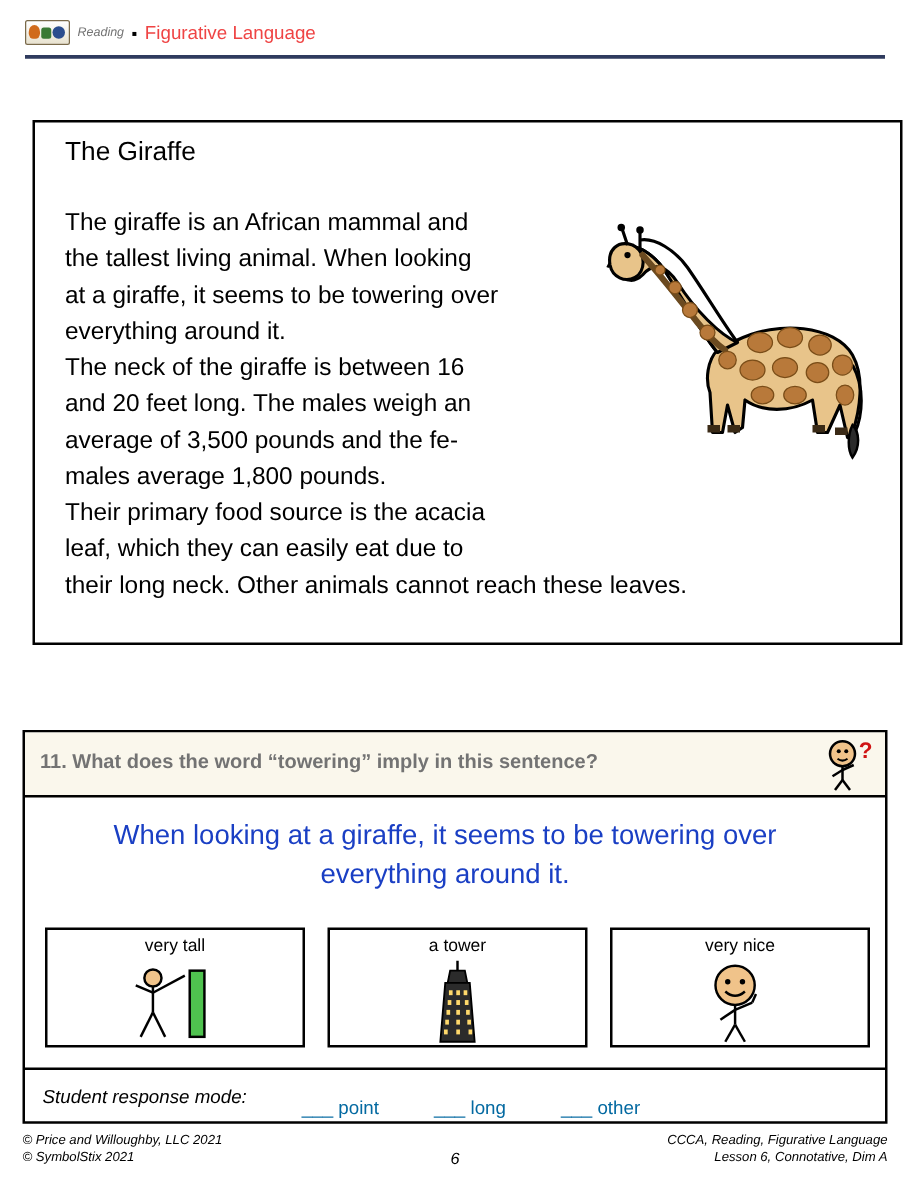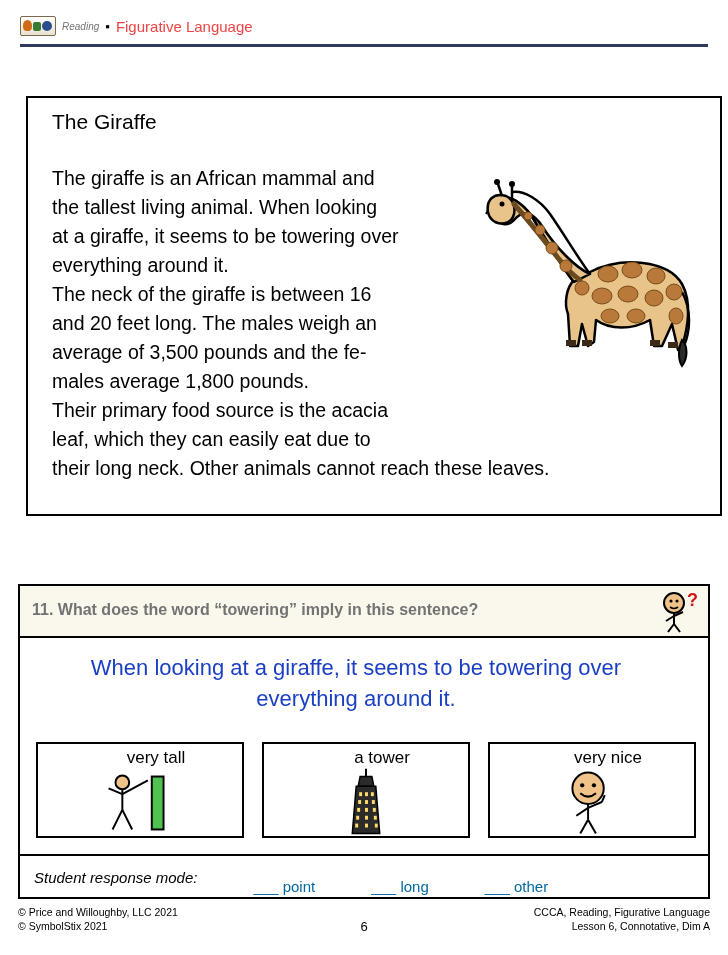--- a/index.html
+++ b/index.html
@@ -175,23 +175,22 @@
     box-sizing: border-box;
     position: relative;
     background: #fff;
   }
   .choice-label {
     position: absolute;
     top: 4px;
     left: 0;
     width: 100%;
     text-align: center;
-    font-size: 17px;
-    color: #000;
-    padding-left: 16px;
+    font-size: 14px;
+    color: #000;
   }
   .choice-art {
     position: absolute;
     top: 24px;
     left: 0;
     width: 100%;
     height: 70px;
   }
 
   
@@ -204,21 +203,20 @@
     background: #000;
   }
   .response-row {
     position: absolute;
     left: 0;
     top: 270px;
     width: 100%;
     height: 42px;
     display: flex;
     align-items: center;
-    gap: 12px;
   }
   .response-label {
     margin-left: 14px;
     font-size: 15px;
     font-style: italic;
     color: #000;
   }
   .response-opt {
     font-size: 15px;
     color: #0369a1;
@@ -231,20 +229,21 @@
 
   
   .footer {
     position: absolute;
     left: 18px;
     top: 905px;
     width: 692px;
     height: 40px;
     font-size: 10.5px;
     color: #000;
+    font-style: italic;
   }
   .footer-left {
     position: absolute;
     left: 0;
     top: 0;
     line-height: 14px;
   }
   .footer-center {
     position: absolute;
     left: 0;

